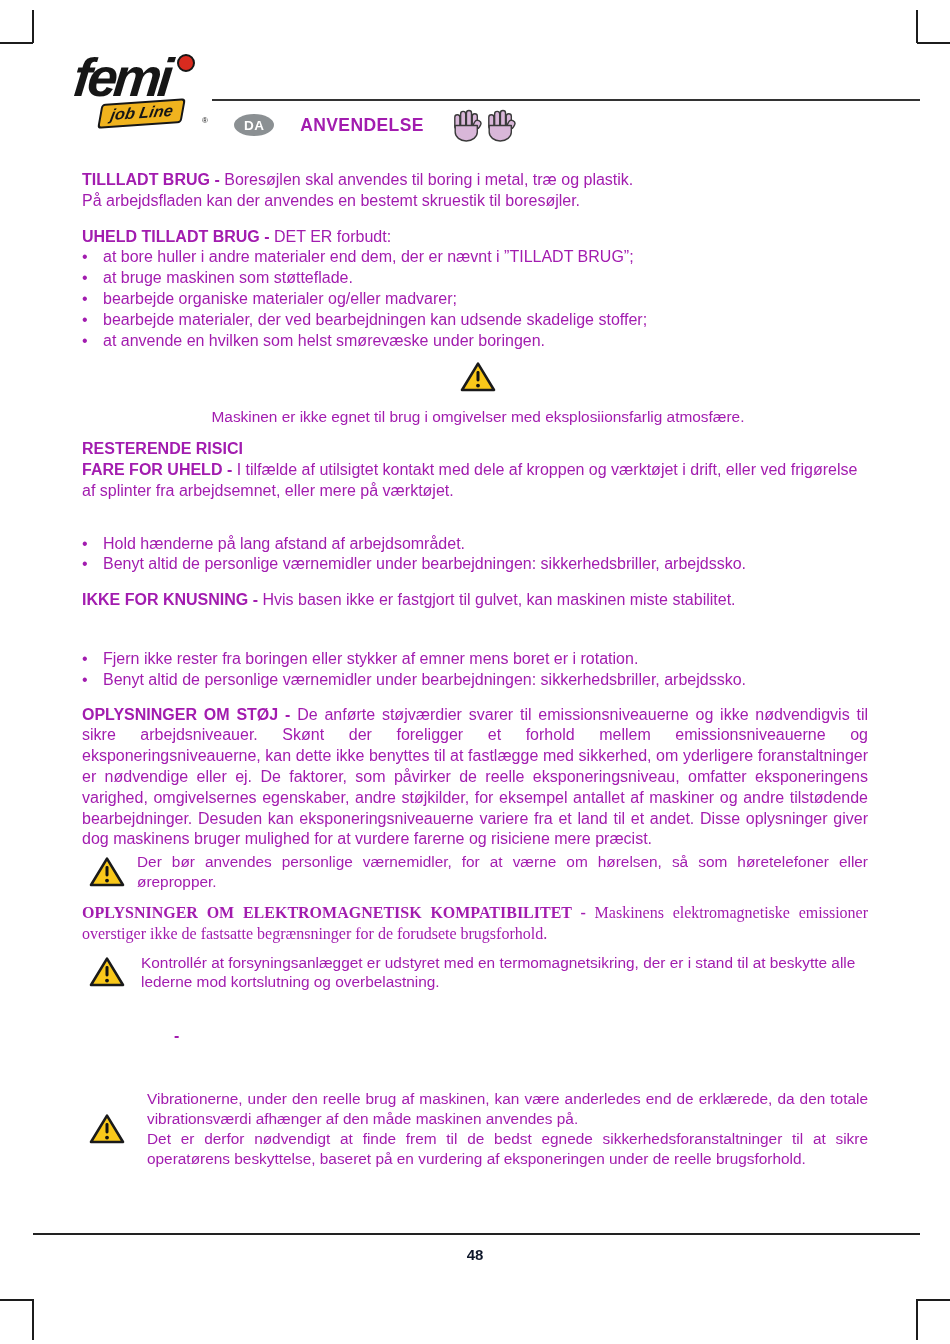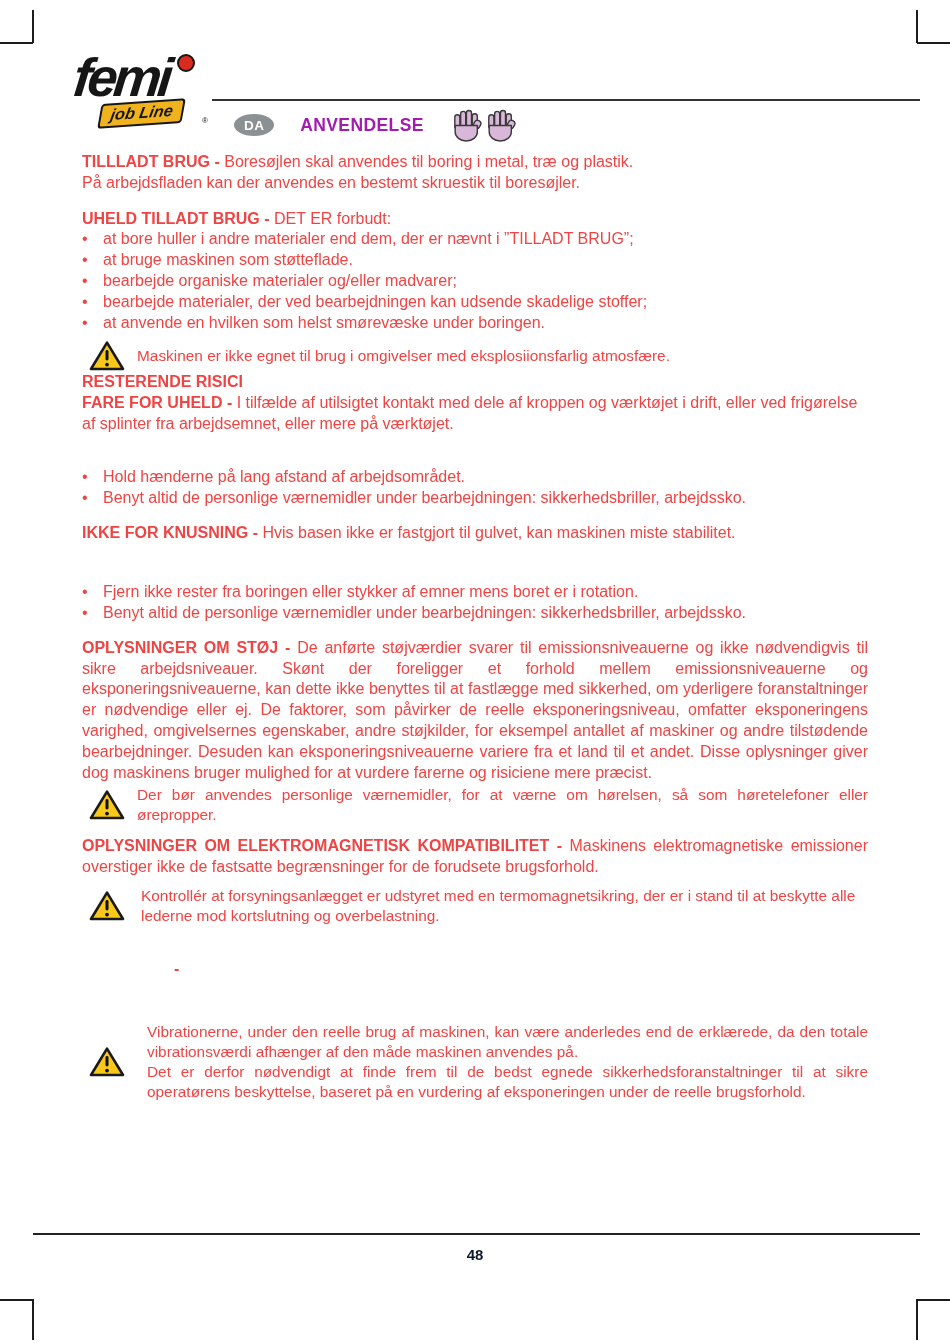--- a/index.html
+++ b/index.html
@@ -33,22 +33,22 @@
   
   .title-row{position:absolute;left:0;top:108px;width:750px;display:flex;
              justify-content:center;align-items:center;gap:26px;}
   .lang-badge{width:40px;height:22px;border-radius:50%;background:var(--badge-gray,#8b9093);
               color:#fff;font-weight:bold;font-size:13.5px;display:flex;align-items:center;
               justify-content:center;letter-spacing:.5px;}
   .page-title{font-weight:bold;font-size:17.5px;letter-spacing:.4px;color:#a21caf;}
   .hands{display:flex;gap:4px;margin-left:2px;}
 
   
-  .content{position:absolute;left:82px;top:152px;width:786px;font-size:16px;
-           line-height:1.3;color:#ef4444;}
+  .content{position:absolute;left:82px;top:170px;width:786px;font-size:16px;
+           line-height:1.3;color:#a21caf;}
   .content p{margin:0;}
   b{font-weight:bold;}
   .jst{text-align:justify;}
   .bullet-row{display:flex;}
   .bullet-dot{width:21px;flex:0 0 21px;}
 
   
   .warn{display:flex;align-items:center;gap:11px;margin-left:6px;}
   .warn .tri{flex:0 0 38px;display:flex;align-items:center;justify-content:center;}
   .warn-text{flex:1;font-size:15.4px;line-height:1.29;}
@@ -139,32 +139,32 @@
         <div class="bullet-row">
         <span class="bullet-dot">•</span>
         <span>bearbejde materialer, der ved bearbejdningen kan udsende skadelige stoffer;</span>
       </div>
         <div class="bullet-row">
         <span class="bullet-dot">•</span>
         <span>at anvende en hvilken som helst smørevæske under boringen.</span>
       </div>
       </div>
 
-    <div class="warn" style="margin-top:7px;">
+    <div class="warn" style="margin-top:7px;flex-direction:column;">
       <span class="tri">
         <svg width="36" height="32" viewBox="0 0 36 32">
           <path d="M18 2.6 L34 29 H2 Z" fill="var(--warning-yellow,#f9c81a)" stroke="#1a1a1a" stroke-width="2.6" stroke-linejoin="round"></path>
           <rect x="16.5" y="10" width="3" height="10.5" rx="1.4" fill="#111"></rect>
           <circle cx="18" cy="24.6" r="1.9" fill="#111"></circle>
         </svg>
       </span>
       <div class="warn-text">Maskinen er ikke egnet til brug i omgivelser med eksplosiionsfarlig atmosfære.</div>
     </div>
 
-    <p style="">
+    <p style="margin-top:12px;">
       <b>RESTERENDE RISICI</b><br>
       <b>FARE FOR UHELD - </b><span>I tilfælde af utilsigtet kontakt med dele af kroppen og værktøjet i drift, eller ved frigørelse af splinter fra arbejdsemnet, eller mere på værktøjet.</span>
     </p>
 
     <div style="margin-top:32px;">
 
     <div class="bullet-row">
         <span class="bullet-dot">•</span>
         <span>Hold hænderne på lang afstand af arbejdsområdet.</span>
       </div>
@@ -198,21 +198,21 @@
       <span class="tri">
         <svg width="36" height="32" viewBox="0 0 36 32">
           <path d="M18 2.6 L34 29 H2 Z" fill="var(--warning-yellow,#f9c81a)" stroke="#1a1a1a" stroke-width="2.6" stroke-linejoin="round"></path>
           <rect x="16.5" y="10" width="3" height="10.5" rx="1.4" fill="#111"></rect>
           <circle cx="18" cy="24.6" r="1.9" fill="#111"></circle>
         </svg>
       </span>
       <div class="warn-text jst">Der bør anvendes personlige værnemidler, for at værne om hørelsen, så som høretelefoner eller ørepropper.</div>
     </div>
 
-    <p class="jst" style="margin-top:11px;">
+    <p class="jst" style="margin-top:11px;font-family:Liberation Serif, serif;">
       <b>OPLYSNINGER OM ELEKTROMAGNETISK KOMPATIBILITET - </b><span>Maskinens elektromagnetiske emissioner overstiger ikke de fastsatte begrænsninger for  de forudsete brugsforhold.</span>
     </p>
 
     <div class="warn" style="margin-top:8px;">
       <span class="tri">
         <svg width="36" height="32" viewBox="0 0 36 32">
           <path d="M18 2.6 L34 29 H2 Z" fill="var(--warning-yellow,#f9c81a)" stroke="#1a1a1a" stroke-width="2.6" stroke-linejoin="round"></path>
           <rect x="16.5" y="10" width="3" height="10.5" rx="1.4" fill="#111"></rect>
           <circle cx="18" cy="24.6" r="1.9" fill="#111"></circle>
         </svg>

